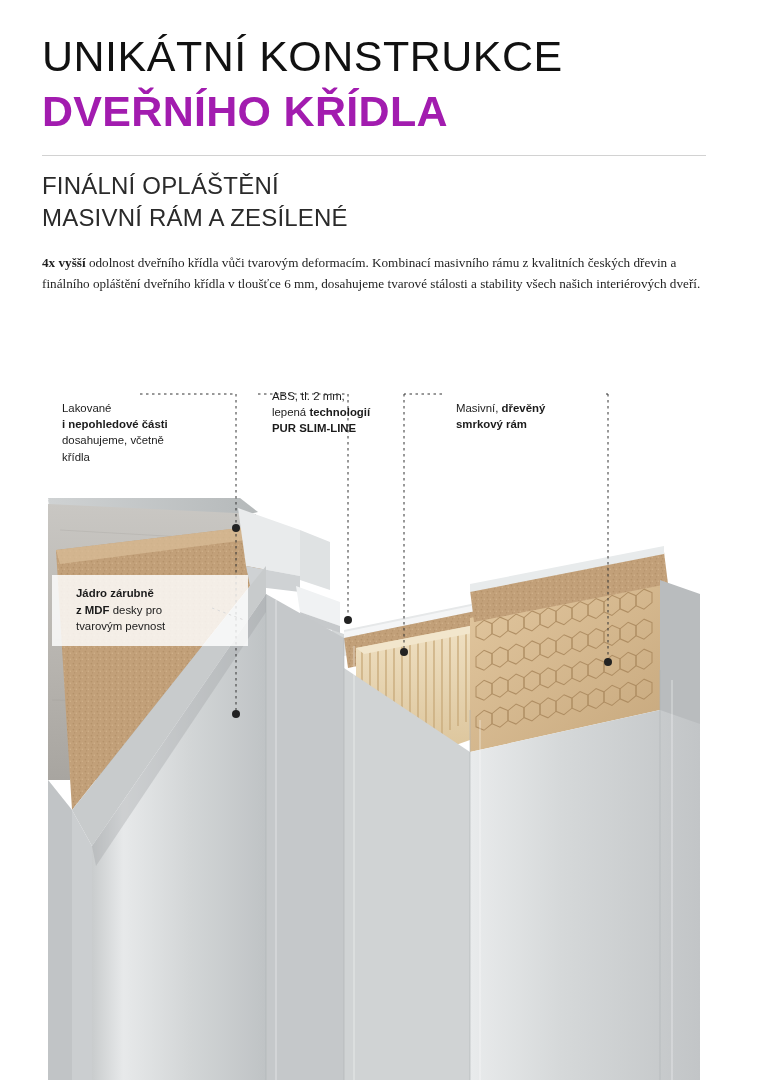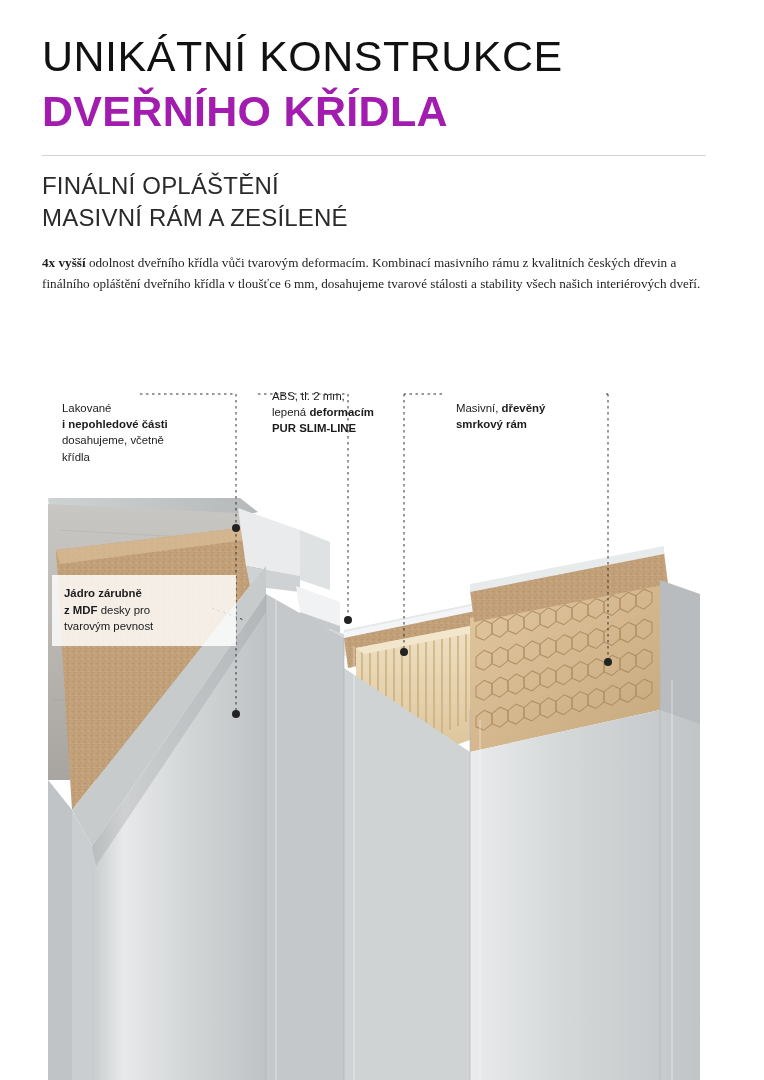--- a/index.html
+++ b/index.html
@@ -96,21 +96,21 @@
   .c2 { left: 272px; top: 8px;  width: 150px; }
   .c3 { left: 456px; top: 20px;  width: 140px; }
   .c4 { left: 620px; top: 20px;  width: 130px; }
 
   
   .box-callout {
     position: absolute;
     left: 52px;
     top: 195px;
     width: 160px;
-    padding: 10px 12px 11px 12px;
+    padding: 10px 12px 11px 24px;
     background: rgba(255,255,255,0.82);
     font-size: 11.4px;
     line-height: 1.45;
     color: #1b1b1b;
   }
   .box-callout b { font-weight: 700; }
 
   svg.art { position: absolute; left: 0; top: 0; }
   svg.leaders { position: absolute; left: 0; top: 0; }
 </style>
@@ -362,21 +362,21 @@
 
       <div class="callout c1">
         <span>Lakované</span><br>
         <b>i nepohledové části</b><br>
         <span>dosahujeme, včetně</span><br>
         <span>křídla</span>
       </div>
 
       <div class="callout c2">
         <span>ABS, tl. 2 mm,</span><br>
-        <span>lepená </span><b>deformacím</b><br>
+        <span>lepená </span><b>technologií</b><br>
         <b>PUR SLIM-LINE</b>
       </div>
 
       <div class="callout c3">
         <span>Masivní, </span><b>dřevěný</b><br>
         <b>smrkový rám</b>
       </div>
 
 
       <div class="box-callout">

